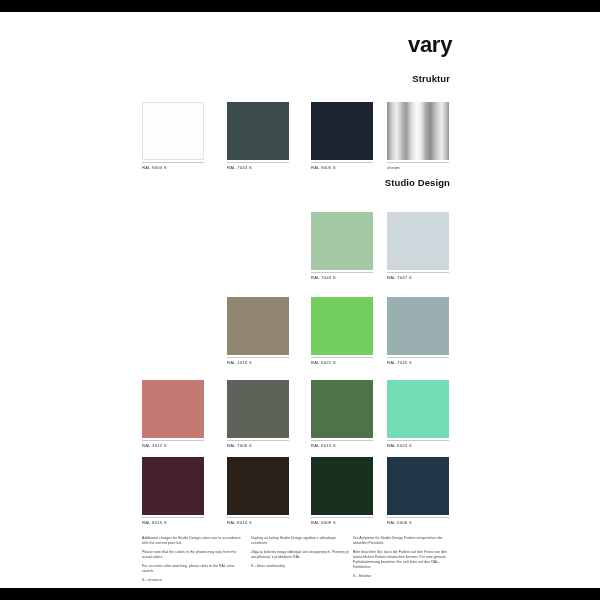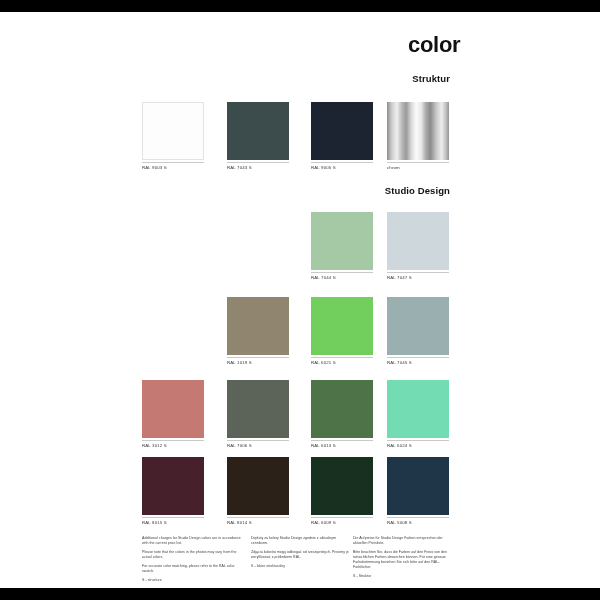--- a/index.html
+++ b/index.html
@@ -22,21 +22,21 @@
     letter-spacing:-0.3px;line-height:1;
   }
   
   .sec-head{
     position:absolute;
     font-size:9.5px;font-weight:700;color:#111;
     letter-spacing:0.1px;text-align:right;
     width:152px;
   }
   .sec-standard{left:298px;top:61px;}
-  .sec-studio{left:298px;top:173px;}
+  .sec-studio{left:298px;top:165px;}
 
   
   .row{position:absolute;left:0;width:600px;height:74px;}
   .cell{
     position:absolute;top:0;width:62px;
   }
   .sw{
     width:62px;height:58px;display:block;
     box-sizing:border-box;
   }
@@ -79,21 +79,21 @@
     font-size:3.5px;line-height:1.42;
     color:#3d3d3d;letter-spacing:0.05px;
   }
   .note-col p.last{margin-bottom:0;}
 </style>
 </head>
 <body>
 
 <div id="page">
 
-  <div class="title">color</div>
+  <div class="title">vary</div>
 
   <div class="sec-head sec-standard">Struktur</div>
   <div class="sec-head sec-studio">Studio Design</div>
 
   <div id="grid">
       <div class="row" style="top: 90px;">
         <div class="cell" style="left: 142px;">
           <div class="sw bordered" style="background: rgb(253, 253, 253);"></div>
           <div class="rule"></div>
           <div class="lbl">RAL 9003 S</div>

